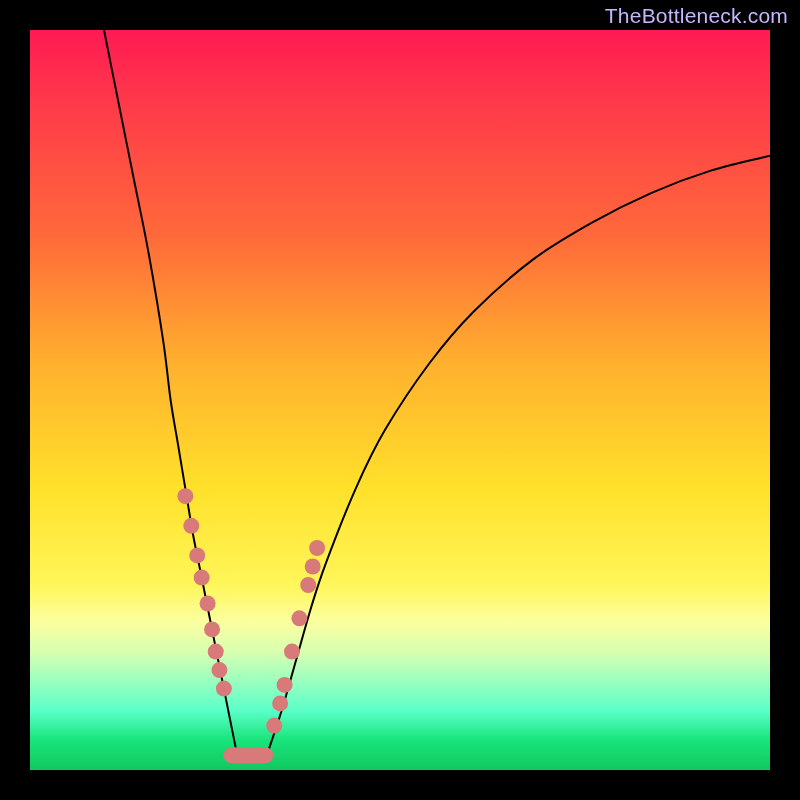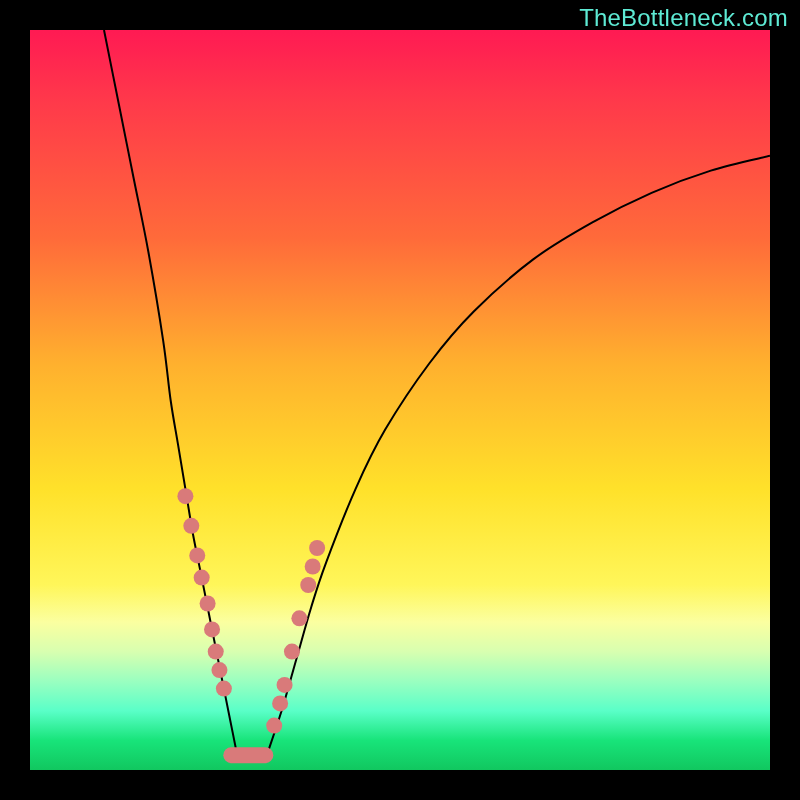--- a/index.html
+++ b/index.html
@@ -38,22 +38,22 @@
       #9affc0 88%,
       #5affc8 92%,
       #18e47a 96%,
       #11c75f 100%
     );
   }
   .watermark {
     position: absolute;
     top: 4px;
     right: 12px;
-    color: #5eead4;
-    font-size: 24px;
+    color: #c4b5fd;
+    font-size: 21px;
     font-weight: 400;
     letter-spacing: 0.2px;
     user-select: none;
   }
   svg.curves {
     position: absolute;
     top: 0;
     left: 0;
     width: 740px;
     height: 740px;

